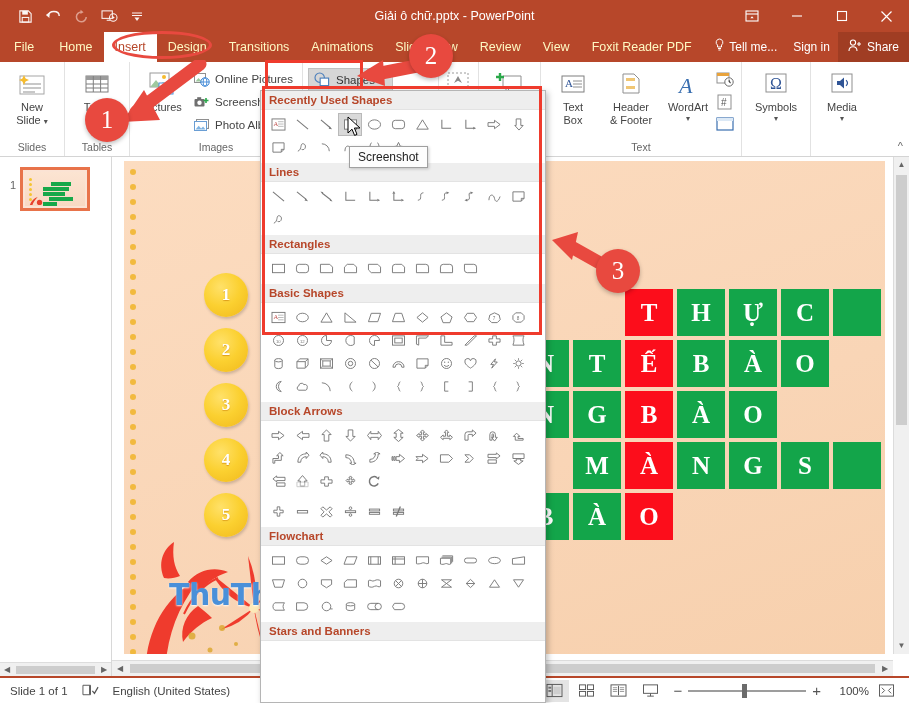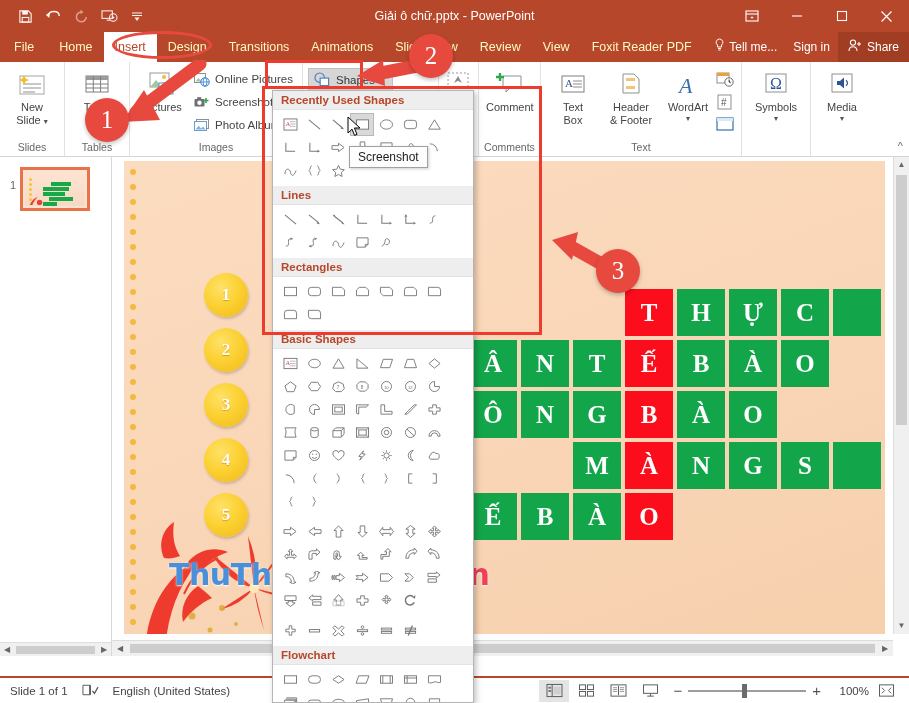--- a/index.html
+++ b/index.html
@@ -144,34 +144,34 @@
   .vscroll .arw { height:16px; text-align:center; font-size:8px; color:#666; line-height:16px;}
   .vscroll .thumbbar { position:absolute; left:2px; right:2px; top:18px; height:250px; background:#cdcdcd; }
   .vscroll .dbl { position:absolute; left:0; right:0; bottom:16px; height:34px; }
   .hscroll-canvas { position:absolute; left:0; right:16px; bottom:0; height:16px; background:#f0f0f0; border-top:1px solid #dcdcdc; display:flex; align-items:center;}
   .hscroll-canvas .arw { width:16px; text-align:center; font-size:8px; color:#666;}
   .hscroll-canvas .bar { flex:1; height:9px; background:#cdcdcd; margin:0 2px;}
 
   
   .statusbar {
     height:27px; background:#fff; border-top:2px solid #b7472a;
-    display:flex; align-items:center; font-size:11.5px; color:#444; flex:0 0 27px;margin-top:20px;
+    display:flex; align-items:center; font-size:11.5px; color:#444; flex:0 0 27px;
   }
   .sb-left { display:flex; align-items:center; gap:14px; padding-left:10px; }
   .sb-right { margin-left:auto; display:flex; align-items:center; gap:2px; padding-right:8px; }
   .viewbtn { width:30px; height:22px; display:flex; align-items:center; justify-content:center; color:#555;}
   .viewbtn.active { background:#e4e4e4; }
   .zoomslider { display:flex; align-items:center; gap:6px; margin:0 6px; }
   .zline { width:118px; height:2px; background:#9d9d9d; position:relative; }
   .zhandle { position:absolute; left:54px; top:-6px; width:5px; height:14px; background:#6b6b6b; }
   .zpct { width:40px; text-align:right; }
 
   
   .shapes-menu {
-    position:absolute; left:272px; top:90px; width:202px; height:613px;
+    position:absolute; left:260px; top:90px; width:286px; height:613px;
     background:#fff; border:1px solid #b5b5b5; box-shadow:2px 2px 6px rgba(0,0,0,.25);
     z-index:40; overflow:hidden;
   }
   .sec-title {
     background:#eeeeee; color:#b7472a; font-weight:bold; font-size:11.5px;
     padding:3px 8px; border-bottom:1px solid #e3e3e3;
   }
   .sh-grid { display:flex; flex-wrap:wrap; padding:3px 5px 4px; }
   .sh { width:24px; height:23px; display:flex; align-items:center; justify-content:center; color:#666; }
   .sh.sel { background:#d9d9d9; border:1px solid #b9b9b9; }
@@ -1231,20 +1231,21 @@
           <path d="M10 2c-2 0-1 4-3 5 2 1 1 5 3 5" fill="none" stroke="#777"></path>
         </svg>
       </span>
     <span class="sh">
         <svg width="15" height="13" viewBox="0 0 16 14">
           <path d="M6 2c2 0 1 4 3 5-2 1-1 5-3 5" fill="none" stroke="#777"></path>
         </svg>
       </span>
   </div>
 
+  <div class="sec-title">Block Arrows</div>
   <div class="sh-grid">
     <span class="sh">
         <svg width="15" height="13" viewBox="0 0 16 14">
           <path d="M1 5h7V2.5l6 4.5-6 4.5V9H1z" fill="#fff" stroke="#777"></path>
         </svg>
       </span>
     <span class="sh">
         <svg width="15" height="13" viewBox="0 0 16 14">
           <path d="M15 5H8V2.5L2 7l6 4.5V9h7z" fill="#fff" stroke="#777"></path>
         </svg>

